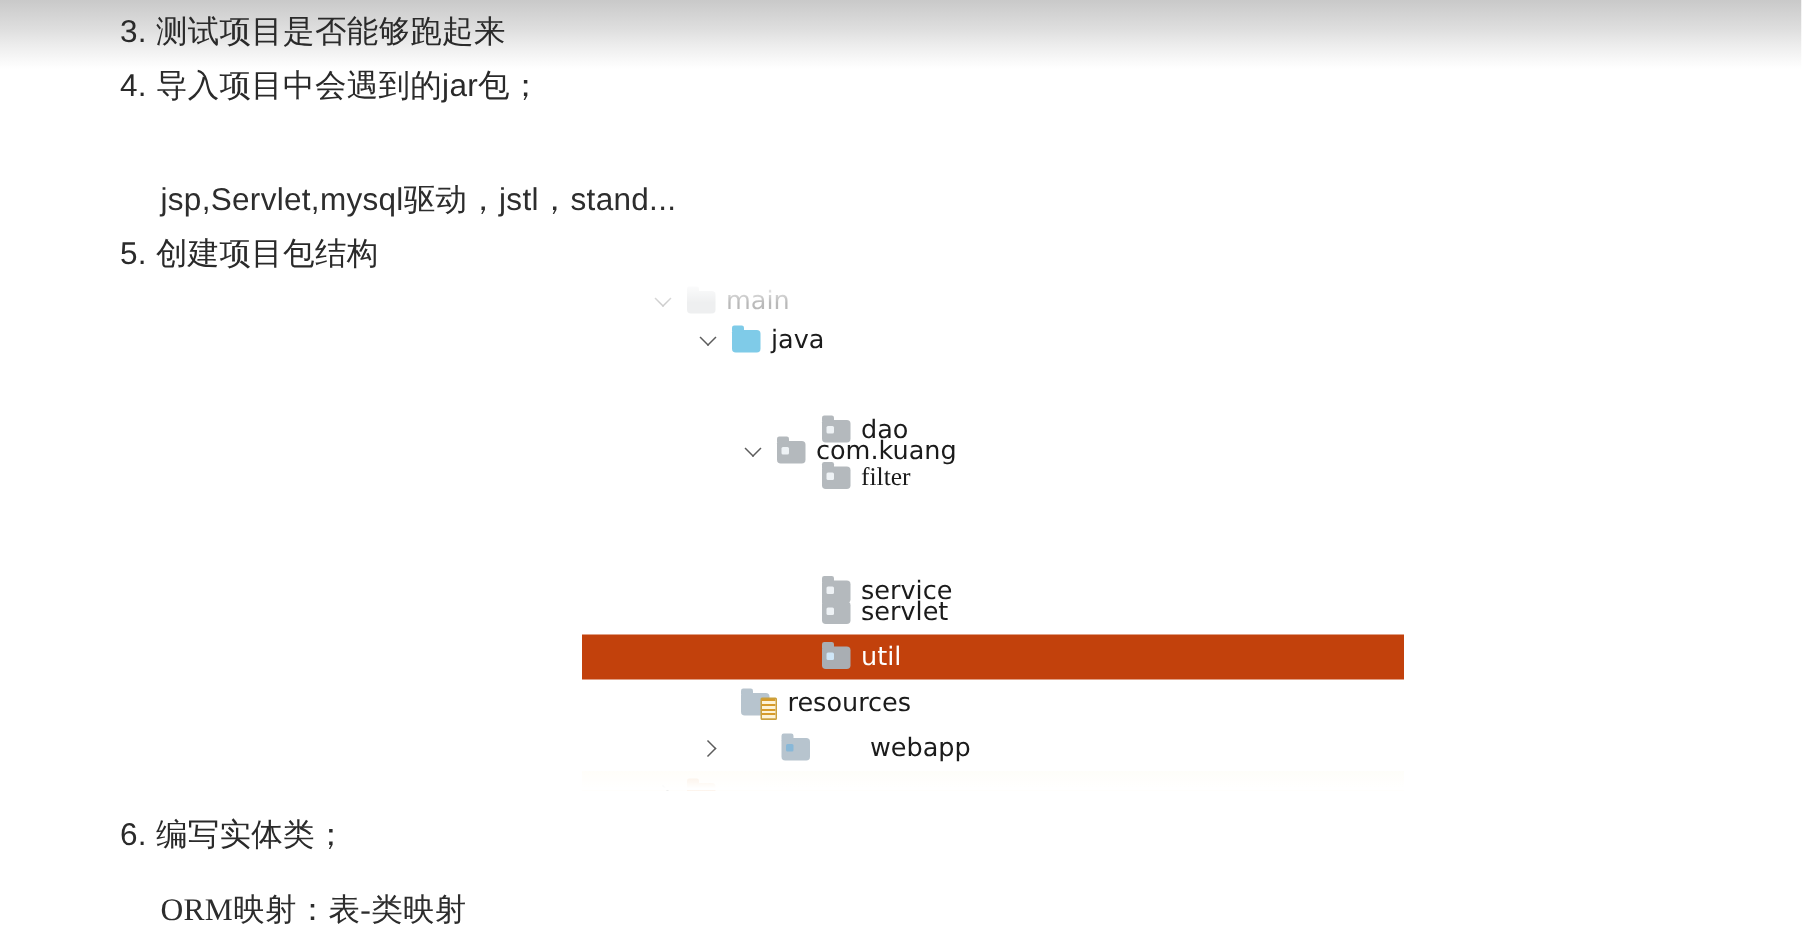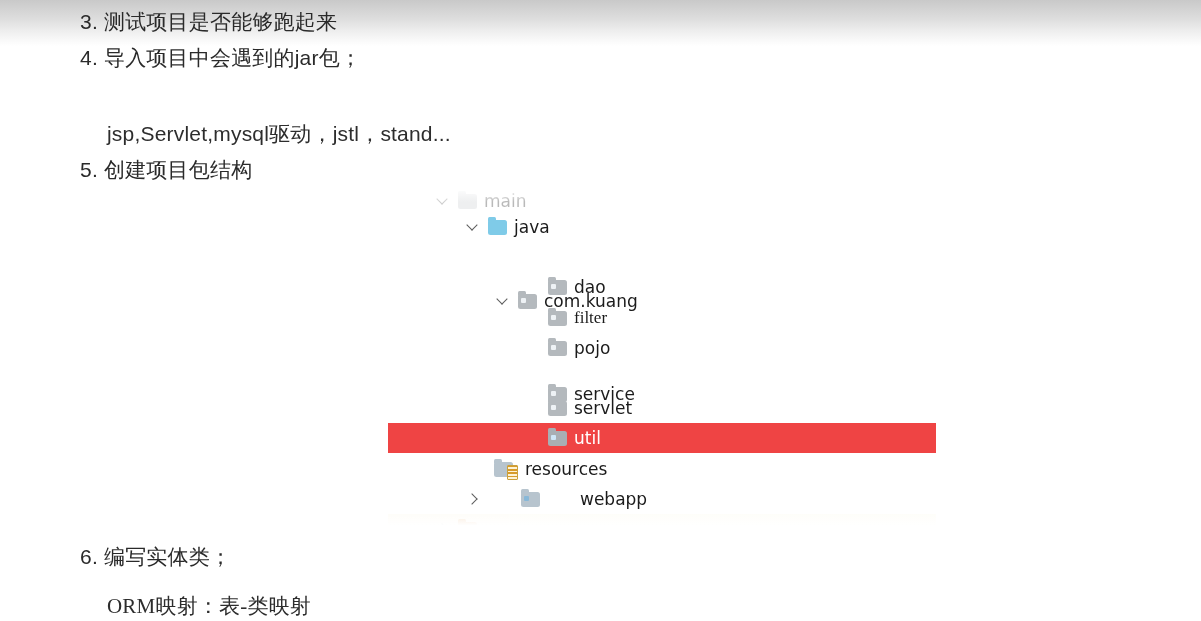--- a/index.html
+++ b/index.html
@@ -79,21 +79,21 @@
     color: #1b1b1b;
     white-space: nowrap;
   }
   .tree-row .row-inner {
     display: flex;
     align-items: center;
     height: 30px;
   }
 
   .tree-row.selected {
-    background: #ef4444;
+    background: #c2410c;
     color: #ffffff;
   }
   .tree-row.highlight-soft {
     background: #fdf8e3;
   }
 
   
   .tree-row.faded-top {
     opacity: 0.30;
   }
@@ -255,26 +255,20 @@
       </div>
     </div>
 
     <div class="tree-row" style="top:117px;">
       <div class="row-inner" style="padding-left:160px;font-family:Liberation Serif, serif;">
         <span class="folder gray pkg"></span>
         <span class="label">filter</span>
       </div>
     </div>
 
-    <div class="tree-row" style="top:147px;">
-      <div class="row-inner" style="padding-left:160px;">
-        <span class="folder gray pkg"></span>
-        <span class="label">pojo</span>
-      </div>
-    </div>
 
     <div class="tree-row" style="top:177px;">
       <div class="row-inner" style="padding-left:160px;margin-top:32px;">
         <span class="folder gray pkg"></span>
         <span class="label">service</span>
       </div>
     </div>
 
     <div class="tree-row" style="top:207px;">
       <div class="row-inner" style="padding-left:160px;">

